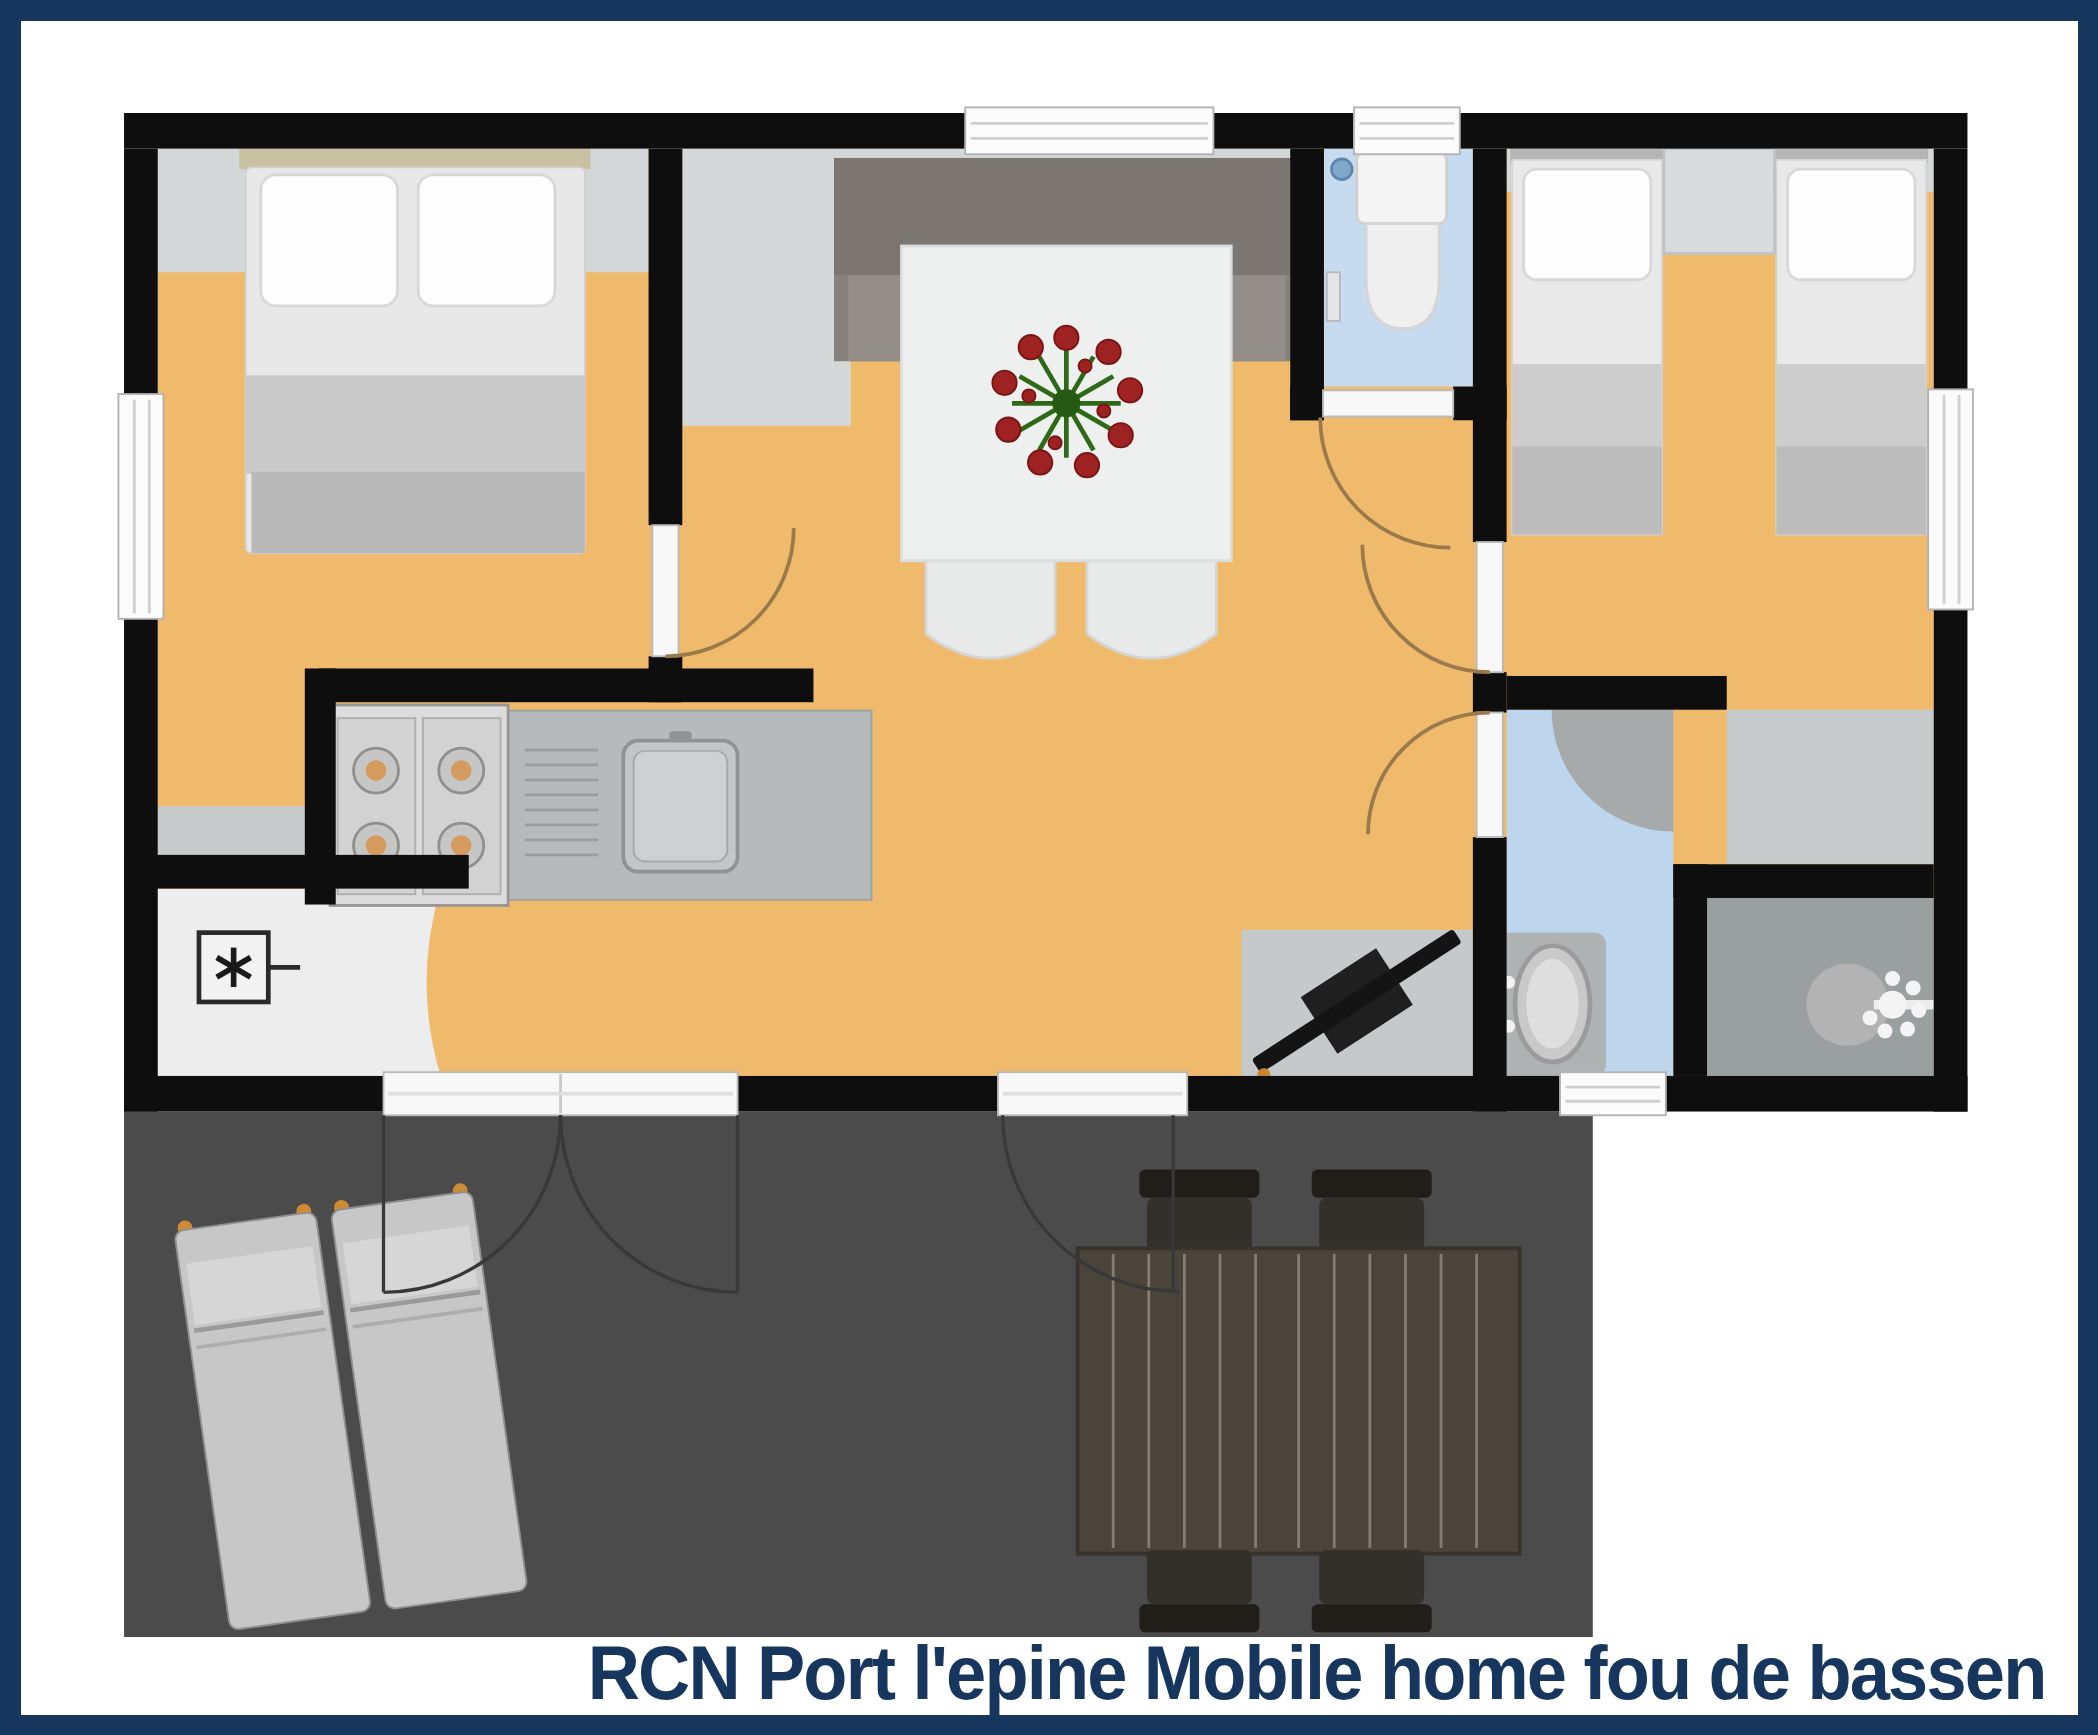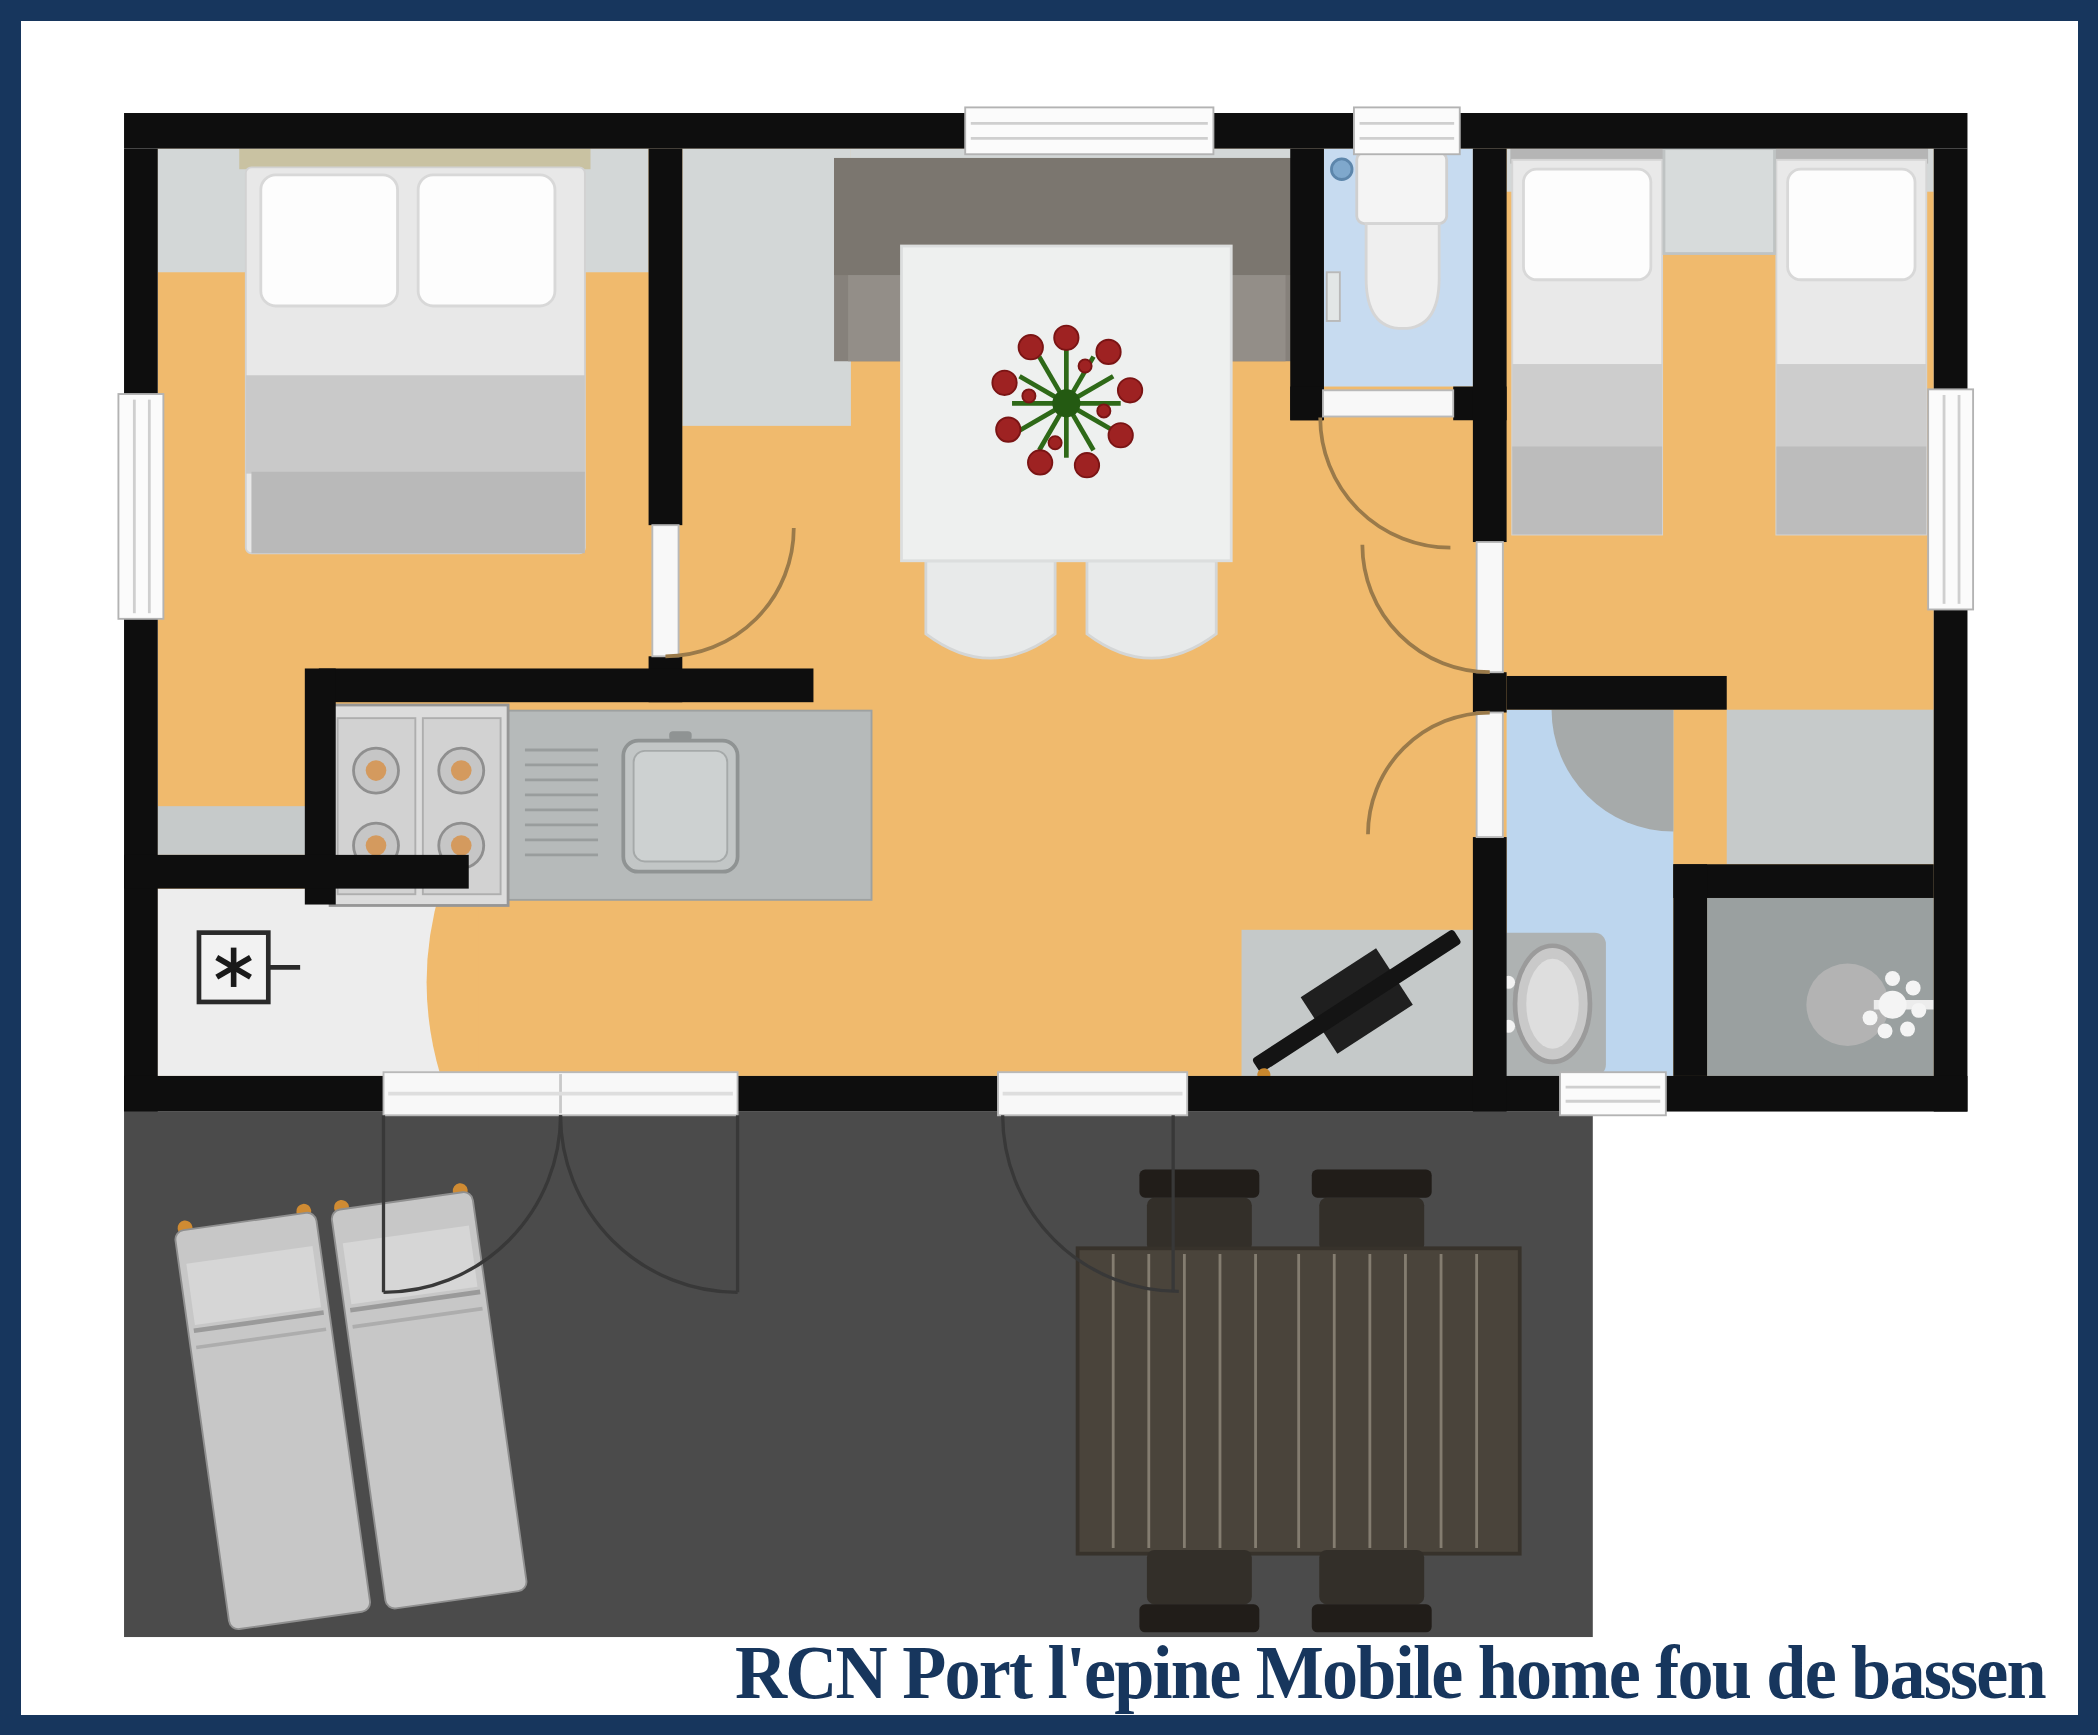--- a/index.html
+++ b/index.html
@@ -1,16 +1,16 @@
 <!DOCTYPE html>
 <html style="--frame-navy: #17365d; --caption-navy: #17365d; --wall-black: #0e0e0e; --floor-orange: #f0ba6d; --floor-gray: #d3d7d7; --floor-gray-dark: #c6caca; --floor-blue: #c7dbf0; --floor-blue-bath: #bdd6ee; --floor-shower: #9aa0a0; --floor-storage: #ededed; --terrace-gray: #4b4b4b; --counter-gray: #b6baba; --door-arc: #9a7a4a; --window-white: #fbfbfb;font-size:15px"><head>
 <meta charset="utf-8">
 <style>
   html,body{margin:0;padding:0;background:#fff;}
-  .stage{position:relative;width:2099px;height:1735px;background:var(--frame-navy,#17365d);font-family:Liberation Serif, serif;overflow:hidden;}
+  .stage{position:relative;width:2099px;height:1735px;background:var(--frame-navy,#17365d);font-family:Liberation Sans, sans-serif;overflow:hidden;}
   .paper{position:absolute;left:20.6px;top:20.6px;width:2057px;height:1694px;background:#ffffff;}
   .plan{position:absolute;left:0;top:0;}
   .caption{position:absolute;right:54px;bottom:19px;font-size:76px;font-weight:600;letter-spacing:-1.9px;color:var(--caption-navy,#17365d);transform:scaleX(.95);transform-origin:100% 50%;white-space:nowrap;}
   
   .wall{fill:var(--wall-black,#0e0e0e);}
   .f-orange{fill:var(--floor-orange,#f0ba6d);}
   .f-gray{fill:var(--floor-gray,#d3d7d7);}
   .f-gray2{fill:var(--floor-gray-dark,#c6caca);}
   .f-blue{fill:var(--floor-blue,#c7dbf0);}
   .f-bath{fill:var(--floor-blue-bath,#bdd6ee);}

